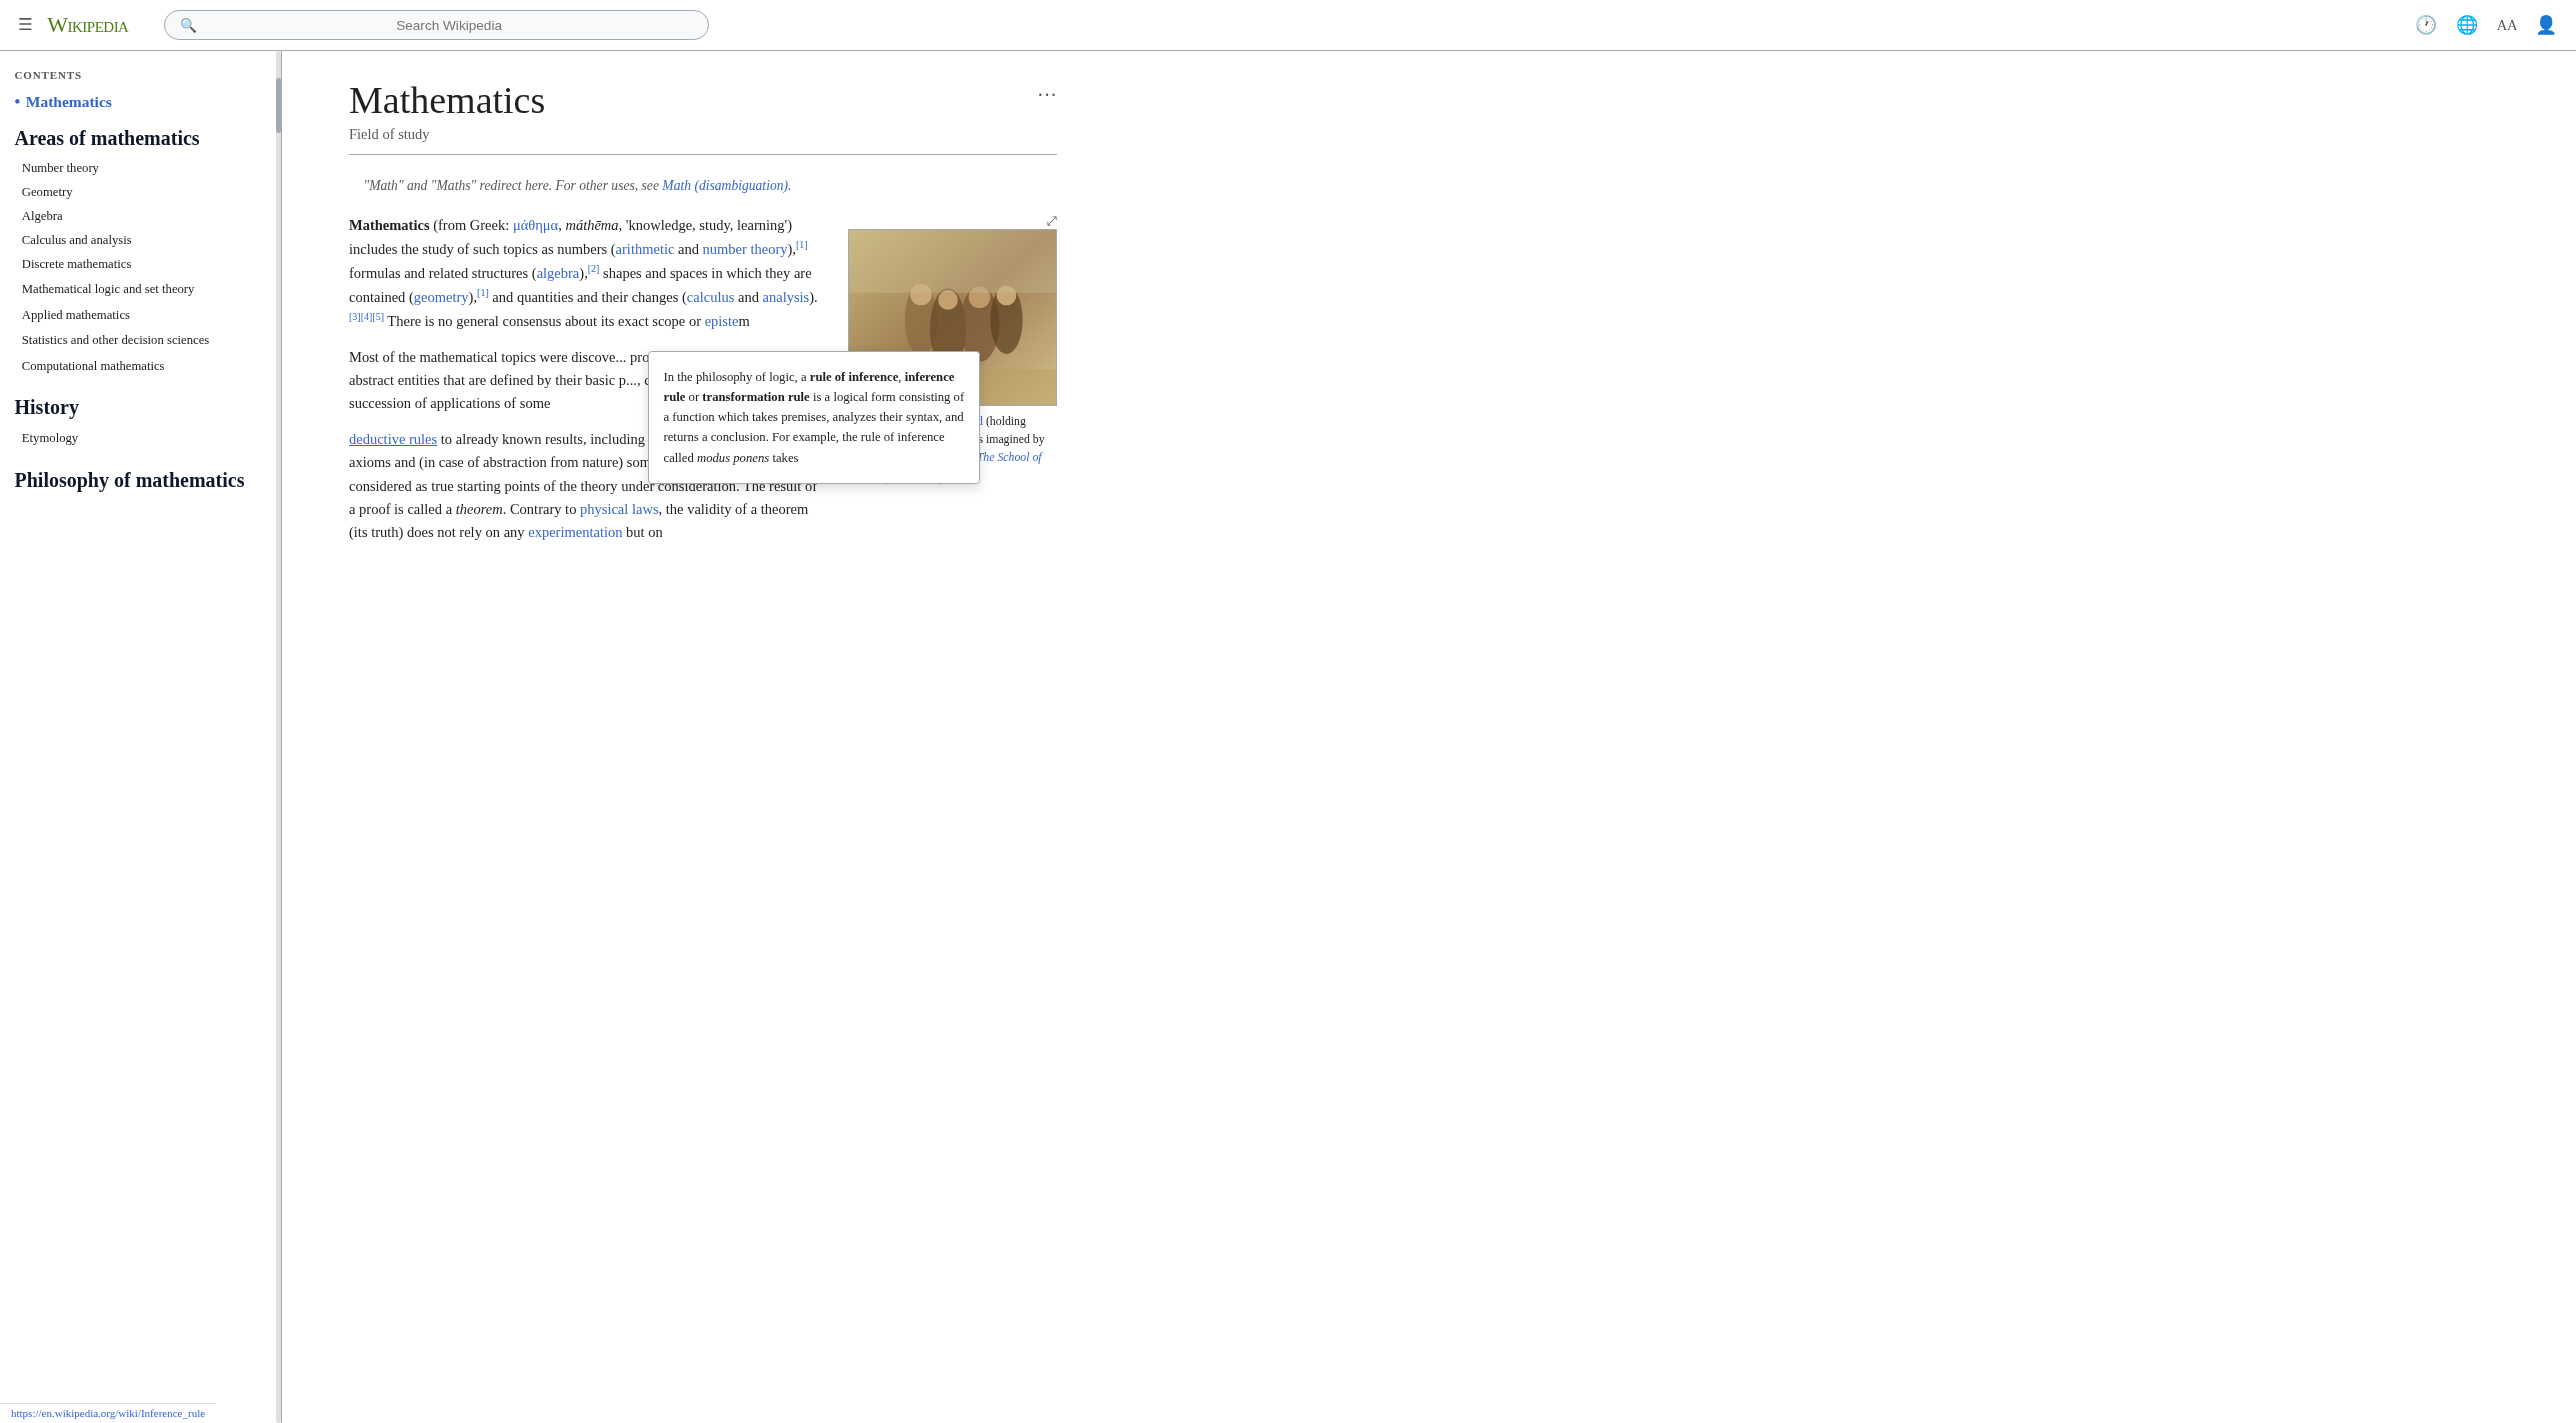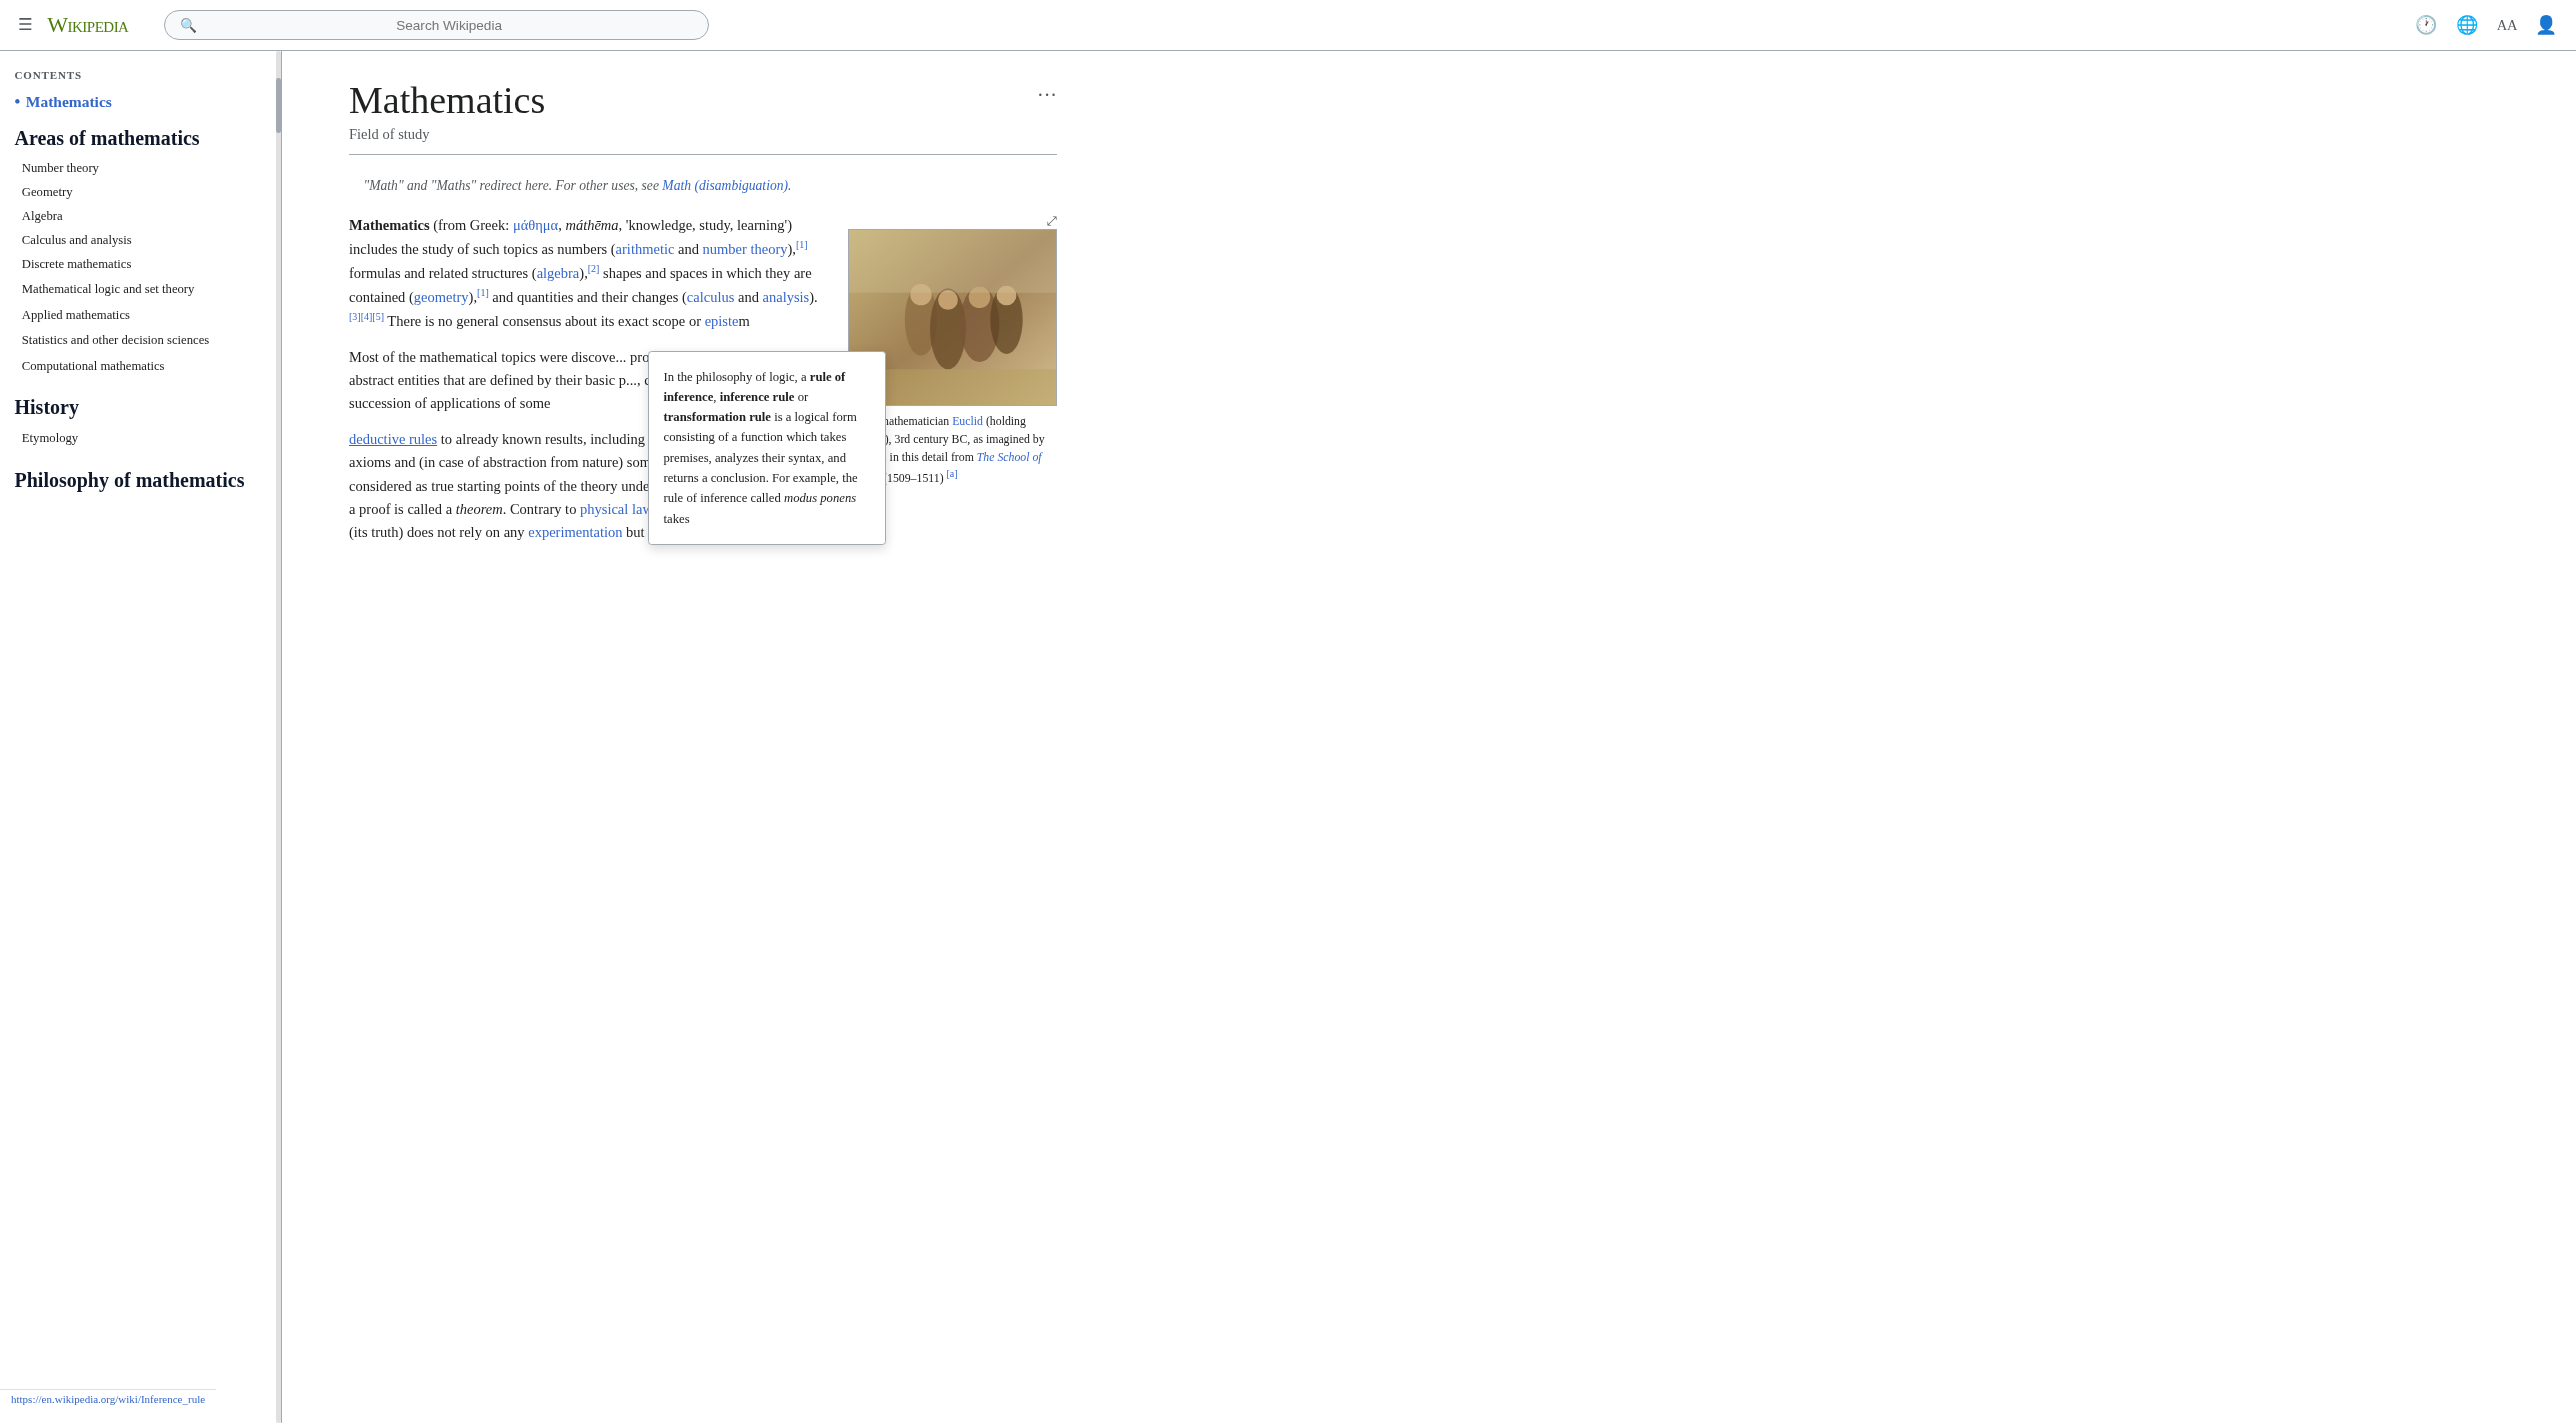--- a/index.html
+++ b/index.html
@@ -98,32 +98,32 @@
       overflow: hidden; position: relative;
     }
     .image-caption { font-size: 11.8px; line-height: 1.5; color: #202122; }
     .image-caption a { color: #3366cc; text-decoration: none; }
     .expand-icon { float: right; font-size: 12.7px; color: #54595d; cursor: pointer; }
 
     
     .tooltip-popup {
       position: absolute;
       left: 354px; top: 300px;
-      width: 238px;
+      width: 332px;
       background: #fff; border: 0.9px solid #a2a9b1;
       border-radius: 3.6px; padding: 14.5px;
       font-size: 12.7px; line-height: 1.6; color: #202122;
       box-shadow: 0 3.6px 11px rgba(0,0,0,0.15);
       z-index: 50;
     }
     .tooltip-popup p { font-size: 12.7px; }
 
     
     .status-bar {
-      position: fixed; bottom: 14px; left: 0;
+      position: fixed; bottom: 0; left: 0;
       background: #fff; padding: 3.6px 11px;
       font-size: 11px; color: #3366cc;
       border-top: 0.9px solid #e0e0e0;
     }
   </style>
 </head>
 <body>
 
 <header class="header">
   <div class="header-left">

